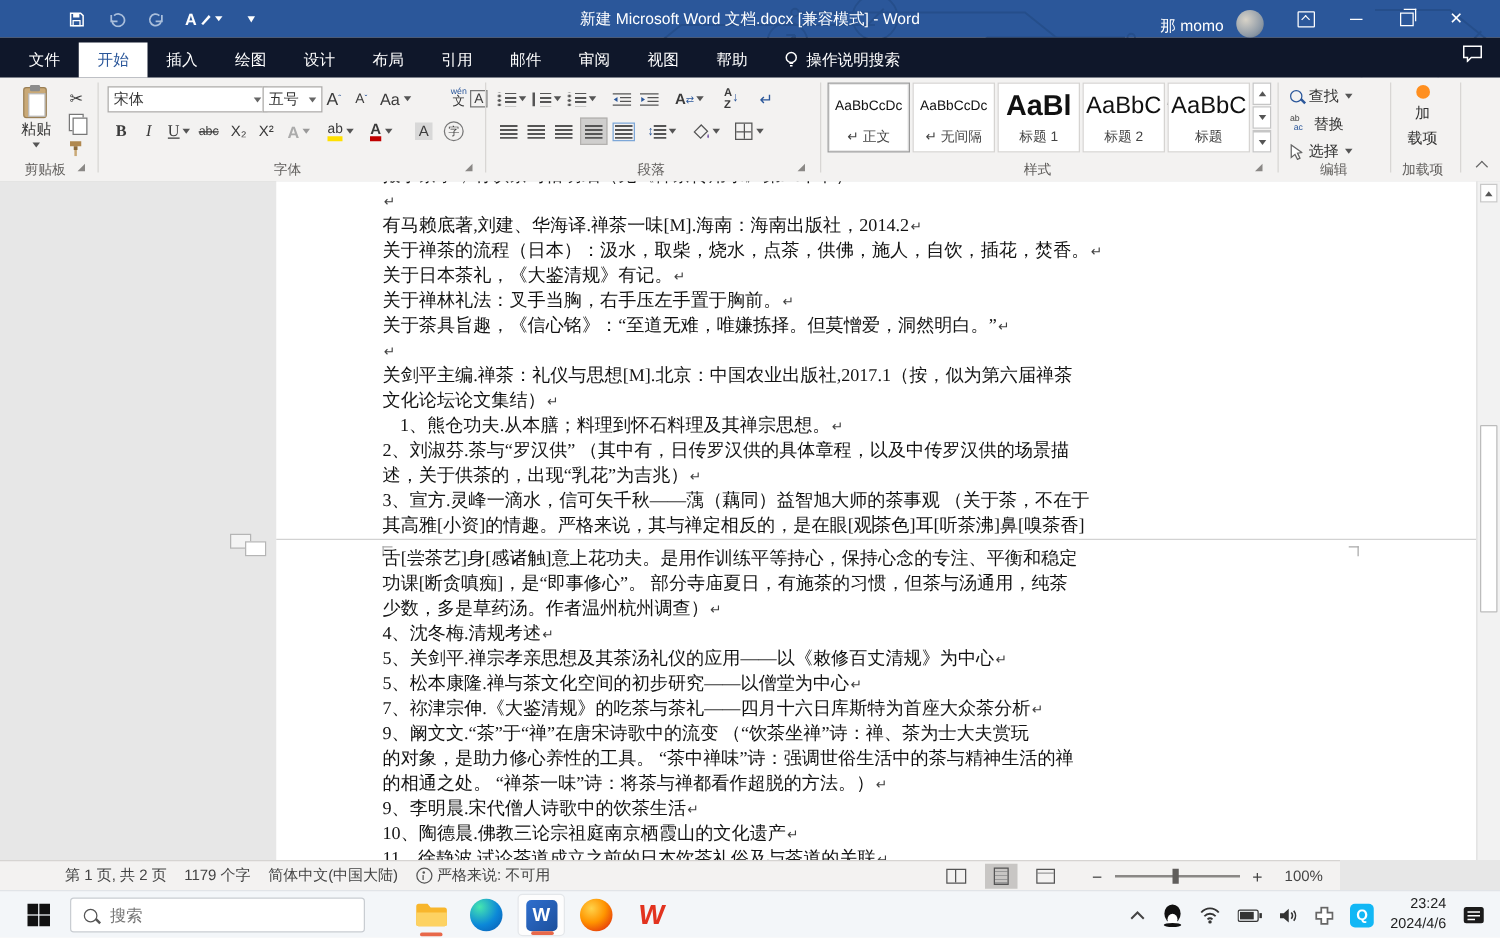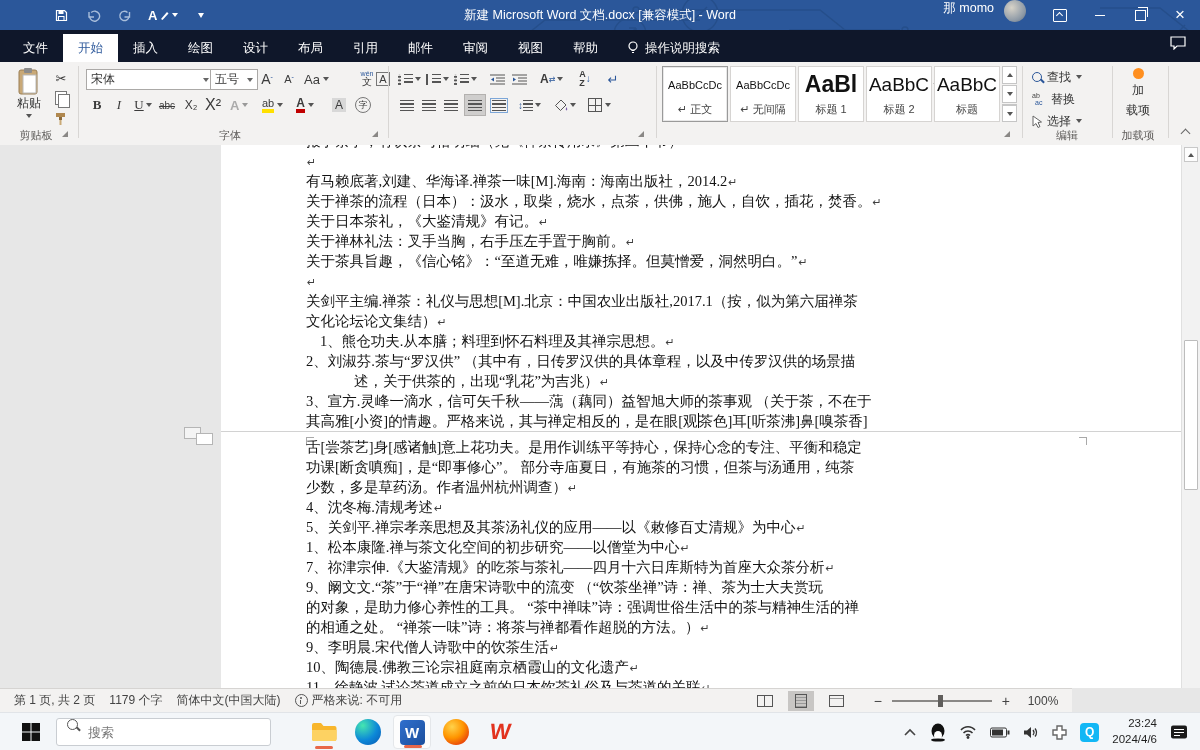--- a/index.html
+++ b/index.html
@@ -8,21 +8,21 @@
   .abs{position:absolute;}
 
   
   .titlebar{position:absolute;left:0;top:0;width:1200px;height:30px;background:#2b579a;color:#fff;}
   .circuit{position:absolute;left:0;top:0;width:1200px;height:62px;pointer-events:none;opacity:.55;}
   .qat{position:absolute;left:52px;top:0;height:30px;display:flex;align-items:center;gap:14px;z-index:2;}
   .qat .qbtn{display:flex;align-items:center;justify-content:center;height:24px;min-width:18px;cursor:default;}
   .chev{display:inline-block;width:0;height:0;border-left:3.5px solid transparent;border-right:3.5px solid transparent;border-top:4px solid #fff;}
   .chev.dark{border-top-color:#555;}
   .title-text{position:absolute;left:0;top:0;width:100%;height:30px;line-height:30px;text-align:center;font-size:12.5px;color:#fff;z-index:1;}
-  .tb-right{position:absolute;right:0;top:0;height:30px;display:flex;align-items:flex-start;z-index:2;}
+  .tb-right{position:absolute;right:15px;top:0;height:30px;display:flex;align-items:flex-end;z-index:2;}
   .tb-user{font-size:12.5px;margin-right:10px;}
   .avatar{width:22px;height:22px;border-radius:50%;background:radial-gradient(circle at 35% 35%,#d8d3c8,#8d99a6 65%,#5d6a77);margin-right:14px;}
   .winbtn{width:40px;height:30px;display:flex;align-items:center;justify-content:center;color:#fff;font-size:14px;}
   .rest{width:9px;height:9px;border:1px solid #fff;position:relative;}
   .rest:before{content:"";position:absolute;left:2px;top:-4px;width:9px;height:9px;border:1px solid #fff;border-bottom:none;border-left:none;}
   .minb{width:10px;border-top:1px solid #fff;}
   .ribopt{width:12px;height:11px;border:1px solid #fff;border-radius:1px;position:relative;}
   .ribopt:before{content:"";position:absolute;left:2.5px;top:3px;width:4px;height:4px;border-left:1.5px solid #fff;border-top:1.5px solid #fff;transform:rotate(45deg);}
 
   
@@ -84,39 +84,39 @@
   .caret{display:inline-block;width:1px;height:15px;background:#000;vertical-align:-2px;}
   .pagesep{position:absolute;left:221px;top:286px;width:960px;height:1px;background:#d2d2d2;}
   .cropmark-l{position:absolute;left:306px;top:292px;width:7px;height:7px;border-left:1px solid #a9a9a9;border-top:1px solid #a9a9a9;}
   .cropmark-r{position:absolute;left:1079px;top:292px;width:7px;height:7px;border-right:1px solid #a9a9a9;border-top:1px solid #a9a9a9;}
   .marginmark{position:absolute;width:15px;height:10px;border:1px solid #b5b5b5;background:#f4f4f4;}
   .vscroll{position:absolute;right:0;top:0;width:18px;height:543px;background:#f2f2f2;border-left:1px solid #e0e0e0;}
   .vs-up{position:absolute;left:2px;top:2px;width:14px;height:15px;background:#fdfdfd;border:1px solid #c8c8c8;display:flex;align-items:center;justify-content:center;box-sizing:border-box;}
   .vs-thumb{position:absolute;left:2px;top:195px;width:14px;height:150px;background:#fff;border:1px solid #bcbcbc;border-radius:1px;box-sizing:border-box;}
 
   
-  .statusbar{position:absolute;left:0;top:688px;width:1072px;height:24px;background:#f3f2f1;border-top:1px solid #d6d4d2;display:flex;align-items:center;font-size:12px;color:#444;box-sizing:border-box;}
+  .statusbar{position:absolute;left:0;top:688px;width:1072px;height:24px;background:#f3f2f1;border-top:1px solid #d6d4d2;display:flex;align-items:center;font-size:12px;color:#444;box-sizing:border-box;padding-left:38px;}
   .sb-item{margin-left:14px;display:flex;align-items:center;gap:4px;white-space:nowrap;}
   .sb-right{margin-left:auto;display:flex;align-items:center;gap:10px;margin-right:10px;}
   .acc-ico{width:11px;height:11px;border:1px solid #555;border-radius:50%;position:relative;}
   .acc-ico:before{content:"";position:absolute;left:4px;top:2px;width:2px;height:2px;border-radius:50%;background:#555;}
   .acc-ico:after{content:"";position:absolute;left:4.5px;top:5px;width:1.4px;height:4px;background:#555;}
   .vm{width:26px;height:20px;display:flex;align-items:center;justify-content:center;}
   .vm.on{background:#c8c6c4;}
   .vm-read{width:14px;height:10px;border:1px solid #555;background:linear-gradient(#555,#555) center/1px 100% no-repeat;}
   .vm-print{width:10px;height:12px;border:1px solid #555;background:repeating-linear-gradient(to bottom,transparent 0 2px,#999 2px 3px);}
   .vm-web{width:13px;height:10px;border:1px solid #555;background:linear-gradient(#999,#999) 0 2px/100% 1px no-repeat;}
   .zoomtrack{width:100px;height:2px;background:#8a8886;position:relative;}
   .zoomthumb{position:absolute;left:46px;top:-5px;width:5px;height:12px;background:#605e5c;}
   .zsign{font-size:14px;color:#444;}
 
   
   .taskbar{position:absolute;left:0;top:712px;width:1200px;height:38px;background:#f3f6f9;border-top:1px solid #e1e4e8;display:flex;align-items:center;}
   .startbtn{margin-left:16px;width:30px;height:30px;display:flex;align-items:center;justify-content:center;}
-  .searchbox{margin-left:10px;width:215px;height:28px;background:#fff;border:1px solid #c9cdd2;border-radius:3px;display:flex;gap:8px;padding:0 10px;box-sizing:border-box;}
+  .searchbox{margin-left:10px;width:236px;height:28px;background:#fff;border:1px solid #c9cdd2;border-radius:3px;display:flex;align-items:center;gap:8px;padding:0 10px;box-sizing:border-box;}
   .searchbox input{border:none;outline:none;font-size:13px;color:#333;width:150px;background:transparent;font-family:"Liberation Sans",sans-serif;}
   .smag{width:9px;height:9px;border:1.6px solid #555;border-radius:50%;position:relative;flex:none;}
   .smag:after{content:"";position:absolute;left:8px;top:8px;width:5px;height:1.6px;background:#555;transform:rotate(45deg);}
   .tb-app{width:38px;height:34px;display:flex;align-items:center;justify-content:center;position:relative;margin-left:6px;border-radius:4px;}
   .tb-app.running:after{content:"";position:absolute;bottom:0;left:10px;width:18px;height:3px;border-radius:2px;background:#e8684a;}
   .tb-app.activeapp{background:#fdfdfd;border:1px solid #e4e7ea;box-sizing:border-box;}
   .wordlogo{width:25px;height:25px;border-radius:4px;background:linear-gradient(135deg,#2f6fce,#1c4f9c);color:#fff;font-weight:bold;font-size:15px;display:flex;align-items:center;justify-content:center;}
   .edgelogo{width:26px;height:26px;border-radius:50%;background:radial-gradient(circle at 30% 25%,#45e6b0,#0c88d8 55%,#0a57b0);}
   .fxlogo{width:26px;height:26px;border-radius:50%;background:radial-gradient(circle at 35% 30%,#ffd24a,#ff9500 45%,#e8420b 80%);}
   .wpslogo{color:#e2331f;font-weight:bold;font-size:22px;transform:skewX(-8deg);line-height:1;}
@@ -275,21 +275,21 @@
     <span class="rbtn" style="left:374px;top:7px;">
         <span class="box-ico">A</span>
       </span>
 
     <span class="rbtn" style="left:88px;top:33px;font-weight:bold;font-family:'Liberation Serif',serif;">B</span>
     <span class="rbtn" style="left:110px;top:33px;font-style:italic;font-family:'Liberation Serif',serif;">I</span>
     <span class="rbtn u-line" style="left:130px;top:33px;font-family:'Liberation Serif',serif;">U</span>
     <span class="chev dark abs" style="left:146px;top:41px;"></span>
     <span class="rbtn strike" style="left:158px;top:33px;">abc</span>
     <span class="rbtn" style="left:182px;top:33px;font-size:12px;">X₂</span>
-    <span class="rbtn" style="left:204px;top:33px;font-size:16px;">X²</span>
+    <span class="rbtn" style="left:204px;top:33px;font-size:12px;">X²</span>
     <span class="rbtn" style="left:230px;top:33px;color:#ababab;font-weight:bold;">
         <span>A</span>
         <span class="chev dark" style="margin-left:3px;border-top-color:#999;"></span>
       </span>
     <span class="rbtn" style="left:262px;top:33px;">
         <span class="hl-ico">ab</span>
         <span class="chev dark" style="margin-left:3px;"></span>
       </span>
     <span class="rbtn" style="left:296px;top:33px;">
         <span class="fc-ico">A</span>
@@ -367,20 +367,21 @@
         <svg width="14" height="13">
           <path d="M7 1 L12 6 L6.5 11.5 L1.5 6.5z" fill="none" stroke="#555"></path>
           <path d="M12.5 8 q1.5 2.5 0 3.5 q-1.5 -1 0 -3.5z" fill="#7b5ea7"></path>
         </svg>
         <span class="chev dark" style="margin-left:2px;"></span>
       </span>
     <span class="rbtn" style="left:588px;top:33px;">
         <span class="gridico"></span>
         <span class="chev dark" style="margin-left:3px;"></span>
       </span>
+    <span class="glabel" style="left:390px;width:262px;">段落</span>
     <span class="launcher" style="left:638px;"></span>
     <div class="gdiv" style="left:656px;"></div>
 
     <div class="stylecard sel" style="left:662px;">
       <span class="sprev" style="font-size:11px;">AaBbCcDc</span>
       <span class="sname">↵ 正文</span>
     </div>
     <div class="stylecard" style="left:730px;">
       <span class="sprev" style="font-size:11px;">AaBbCcDc</span>
       <span class="sname">↵ 无间隔</span>
@@ -399,20 +400,21 @@
     </div>
     <span class="sscroll" style="left:1002px;top:4px;">
         <span class="tri-up"></span>
       </span>
     <span class="sscroll" style="left:1002px;top:23px;">
         <span class="tri-dn"></span>
       </span>
     <span class="sscroll" style="left:1002px;top:42px;border-top:2px solid #c6c6c6;">
         <span class="tri-dn"></span>
       </span>
+    <span class="glabel" style="left:658px;width:344px;">样式</span>
     <span class="launcher" style="left:1004px;"></span>
     <div class="gdiv" style="left:1022px;"></div>
 
     <span class="edit-item" style="left:1032px;top:6px;">
         <span class="mag"></span>
         <span>查找</span>
         <span class="chev dark"></span>
       </span>
     <span class="edit-item" style="left:1032px;top:28px;">
         <span class="repl"></span>
@@ -446,36 +448,36 @@
         <div class="doc-line" style="top: 26px;"><span>有马赖底著,刘建、华海译.禅茶一味[M].海南：海南出版社，2014.2</span><span class="ret">↵</span></div>
         <div class="doc-line" style="top: 46px;"><span>关于禅茶的流程（日本）：汲水，取柴，烧水，点茶，供佛，施人，自饮，插花，焚香。</span><span class="ret">↵</span></div>
         <div class="doc-line" style="top: 66px;"><span>关于日本茶礼，《大鉴清规》有记。</span><span class="ret">↵</span></div>
         <div class="doc-line" style="top: 86px;"><span>关于禅林礼法：叉手当胸，右手压左手置于胸前。</span><span class="ret">↵</span></div>
         <div class="doc-line" style="top: 106px;"><span>关于茶具旨趣，《信心铭》：“至道无难，唯嫌拣择。但莫憎爱，洞然明白。”</span><span class="ret">↵</span></div>
         <div class="doc-line" style="top: 126px;"><span></span><span class="ret">↵</span></div>
         <div class="doc-line" style="top: 146px;"><span>关剑平主编.禅茶：礼仪与思想[M].北京：中国农业出版社,2017.1（按，似为第六届禅茶</span></div>
         <div class="doc-line" style="top: 166px;"><span>文化论坛论文集结）</span><span class="ret">↵</span></div>
         <div class="doc-line" style="top: 186px; margin-left: 14px;"><span>1、熊仓功夫.从本膳；料理到怀石料理及其禅宗思想。</span><span class="ret">↵</span></div>
         <div class="doc-line" style="top: 206px;"><span>2、刘淑芬.茶与“罗汉供” （其中有，日传罗汉供的具体章程，以及中传罗汉供的场景描</span></div>
-        <div class="doc-line" style="top: 226px; margin-left: 48px;"><span>述，关于供茶的，出现“乳花”为吉兆）</span><span class="ret">↵</span></div>
+        <div class="doc-line" style="top: 226px;"><span>述，关于供茶的，出现“乳花”为吉兆）</span><span class="ret">↵</span></div>
         <div class="doc-line" style="top: 246px;"><span>3、宣方.灵峰一滴水，信可矢千秋——蕅（藕同）益智旭大师的茶事观 （关于茶，不在于</span></div>
         <div class="doc-line" style="top: 266px;"><span>其高雅[小资]的情趣。严格来说，其与禅定相反的，是在眼[观</span><span class="caret"></span><span>茶色]耳[听茶沸]鼻[嗅茶香]</span></div>
       </div>
     <div class="pagesep"></div>
     <span class="marginmark" style="left:184px;top:282px;"></span>
     <span class="marginmark" style="left:196px;top:288px;background:#fff;"></span>
     <span class="cropmark-l"></span>
     <span class="cropmark-r"></span>
     <div id="p2">
         <div class="doc-line" style="top: 292px;"><span>舌[尝茶艺]身[感诸触]意上花功夫。是用作训练平等持心，保持心念的专注、平衡和稳定</span></div>
         <div class="doc-line" style="top: 312px;"><span>功课[断贪嗔痴]，是“即事修心”。 部分寺庙夏日，有施茶的习惯，但茶与汤通用，纯茶</span></div>
         <div class="doc-line" style="top: 332px;"><span>少数，多是草药汤。作者温州杭州调查）</span><span class="ret">↵</span></div>
         <div class="doc-line" style="top: 352px;"><span>4、沈冬梅.清规考述</span><span class="ret">↵</span></div>
         <div class="doc-line" style="top: 372px;"><span>5、关剑平.禅宗孝亲思想及其茶汤礼仪的应用——以《敕修百丈清规》为中心</span><span class="ret">↵</span></div>
-        <div class="doc-line" style="top: 392px;"><span>1、松本康隆.禅与茶文化空间的初步研究——以僧堂为中心</span><span class="ret">↵</span></div>
+        <div class="doc-line" style="top: 392px;"><span>5、松本康隆.禅与茶文化空间的初步研究——以僧堂为中心</span><span class="ret">↵</span></div>
         <div class="doc-line" style="top: 412px;"><span>7、祢津宗伸.《大鉴清规》的吃茶与茶礼——四月十六日库斯特为首座大众茶分析</span><span class="ret">↵</span></div>
         <div class="doc-line" style="top: 432px;"><span>9、阚文文.“茶”于“禅”在唐宋诗歌中的流变 （“饮茶坐禅”诗：禅、茶为士大夫赏玩</span></div>
         <div class="doc-line" style="top: 452px;"><span>的对象，是助力修心养性的工具。 “茶中禅味”诗：强调世俗生活中的茶与精神生活的禅</span></div>
         <div class="doc-line" style="top: 472px;"><span>的相通之处。 “禅茶一味”诗：将茶与禅都看作超脱的方法。）</span><span class="ret">↵</span></div>
         <div class="doc-line" style="top: 492px;"><span>9、李明晨.宋代僧人诗歌中的饮茶生活</span><span class="ret">↵</span></div>
         <div class="doc-line" style="top: 512px;"><span>10、陶德晨.佛教三论宗祖庭南京栖霞山的文化遗产</span><span class="ret">↵</span></div>
         <div class="doc-line" style="top: 532px;"><span>11、徐静波.试论茶道成立之前的日本饮茶礼俗及与茶道的关联</span><span class="ret">↵</span></div>
       </div>
     <div class="vscroll">
       <span class="vs-up">

